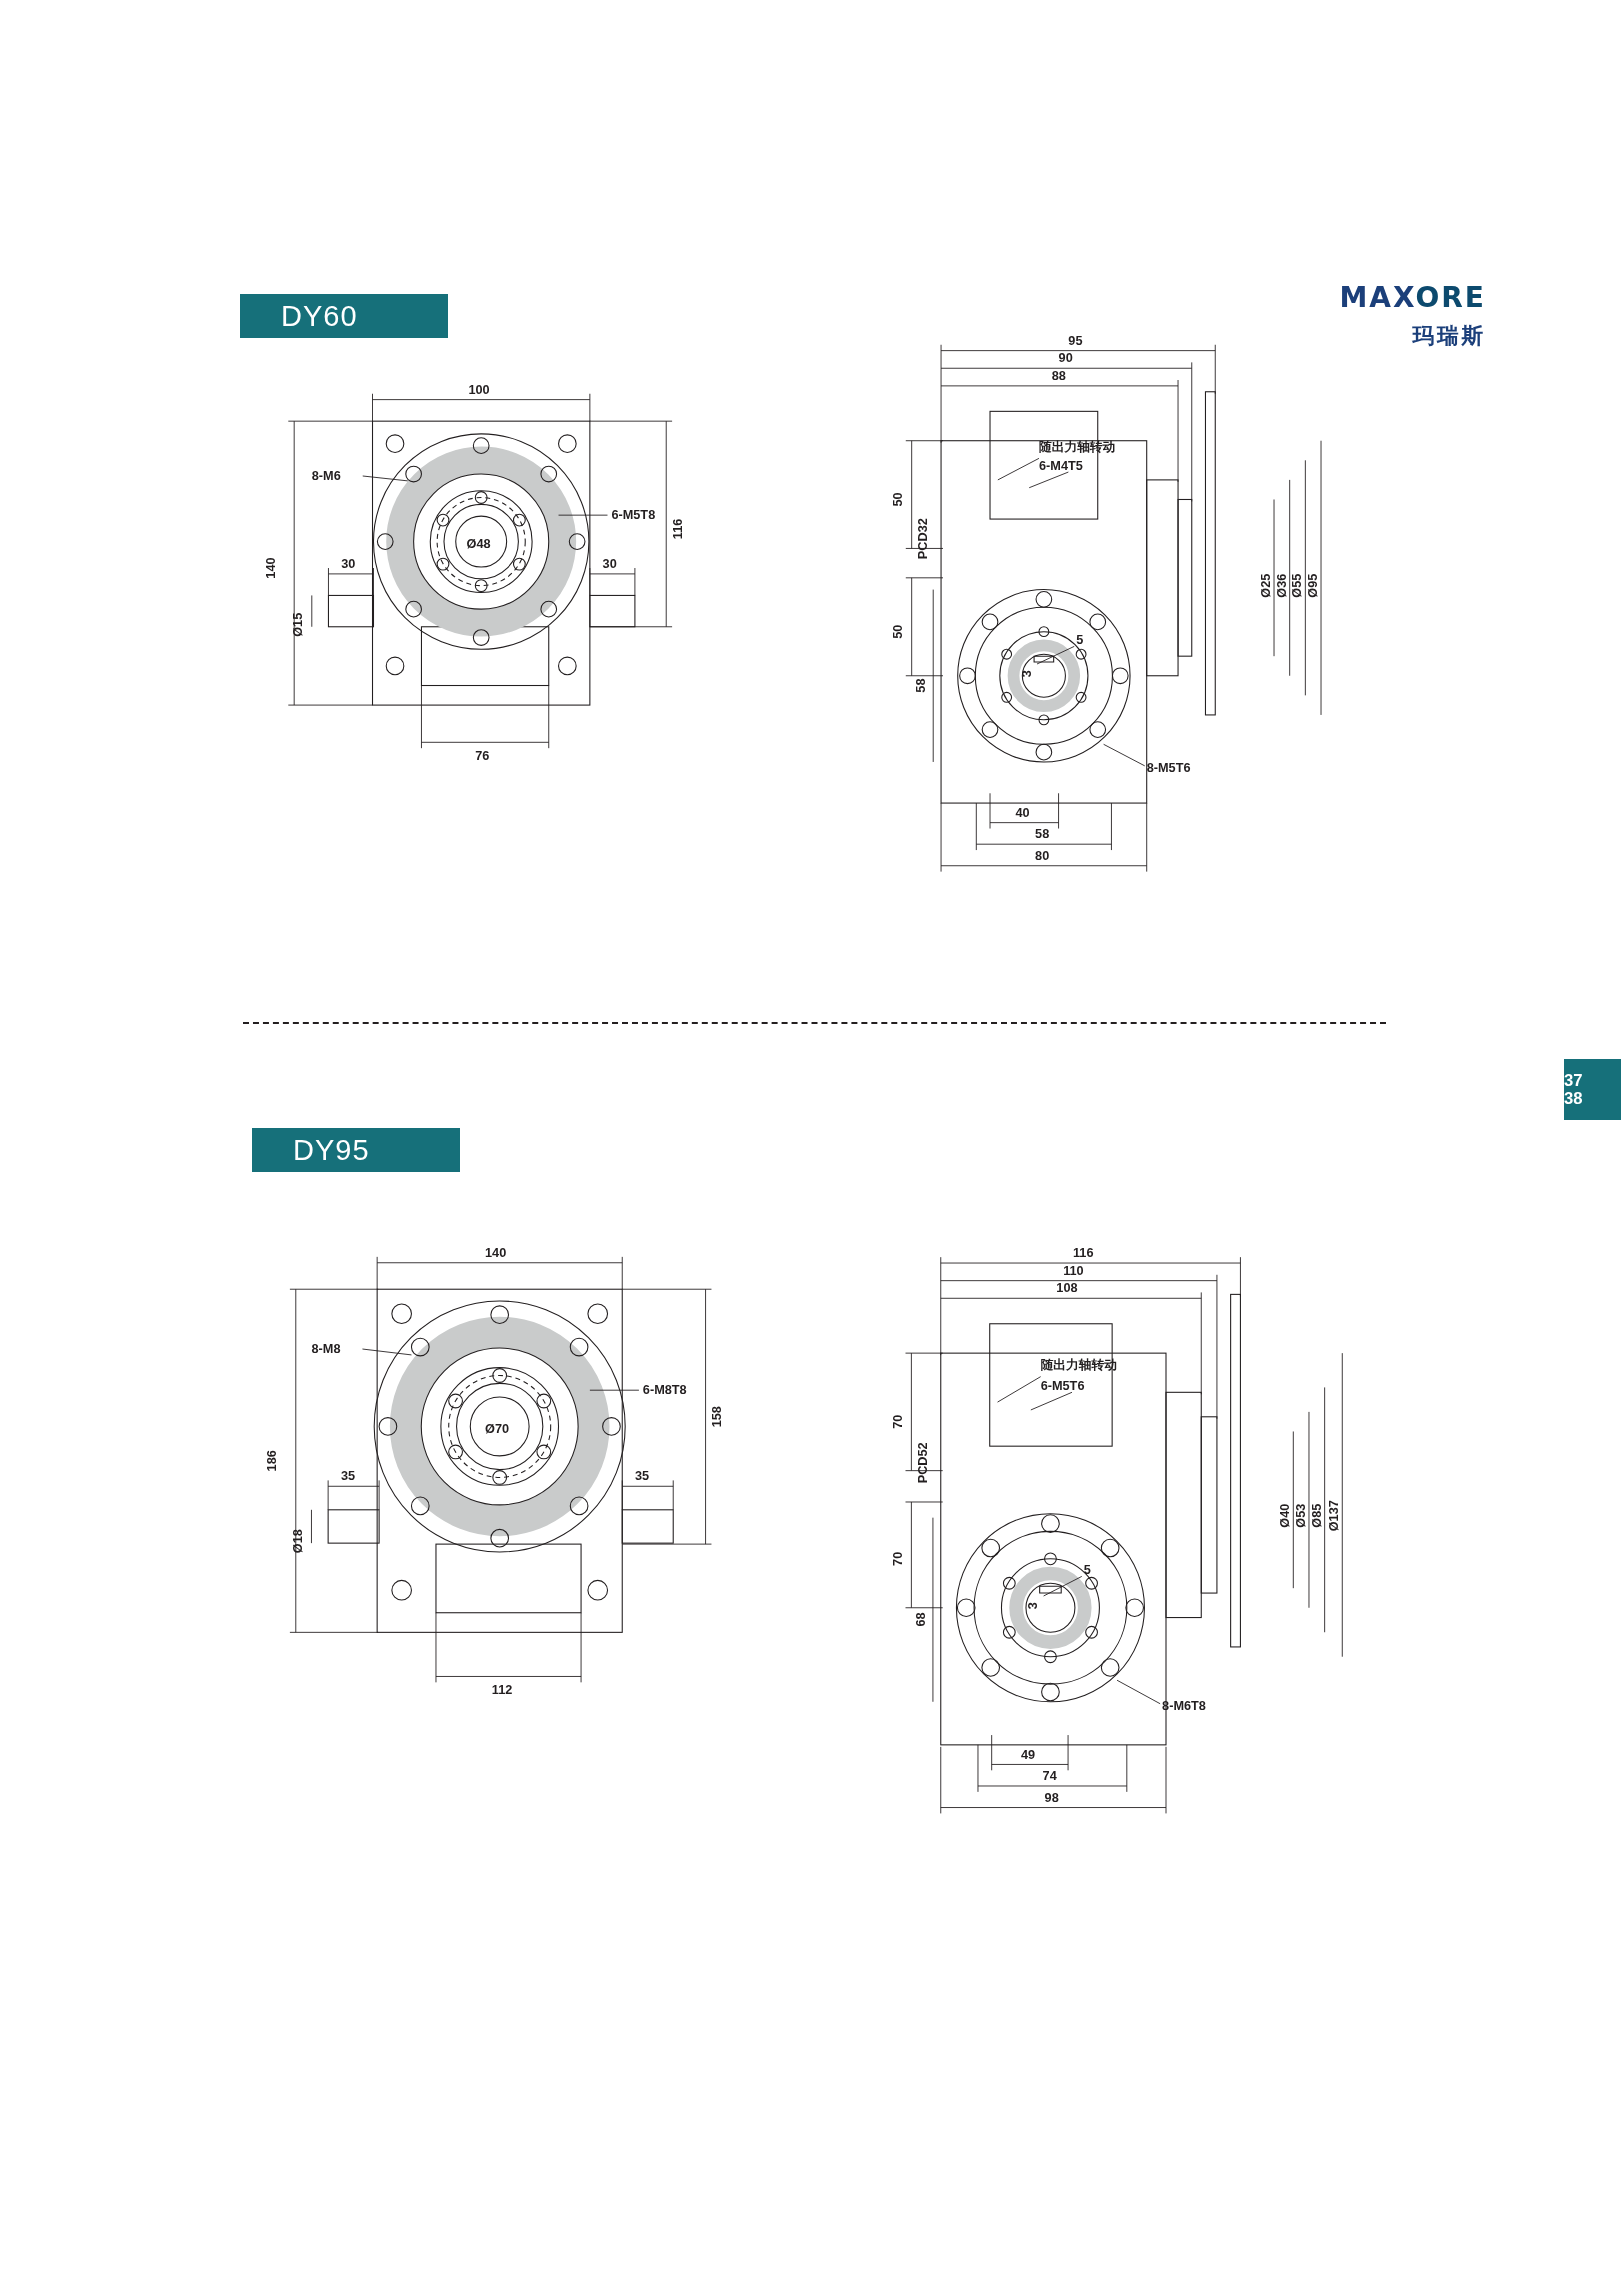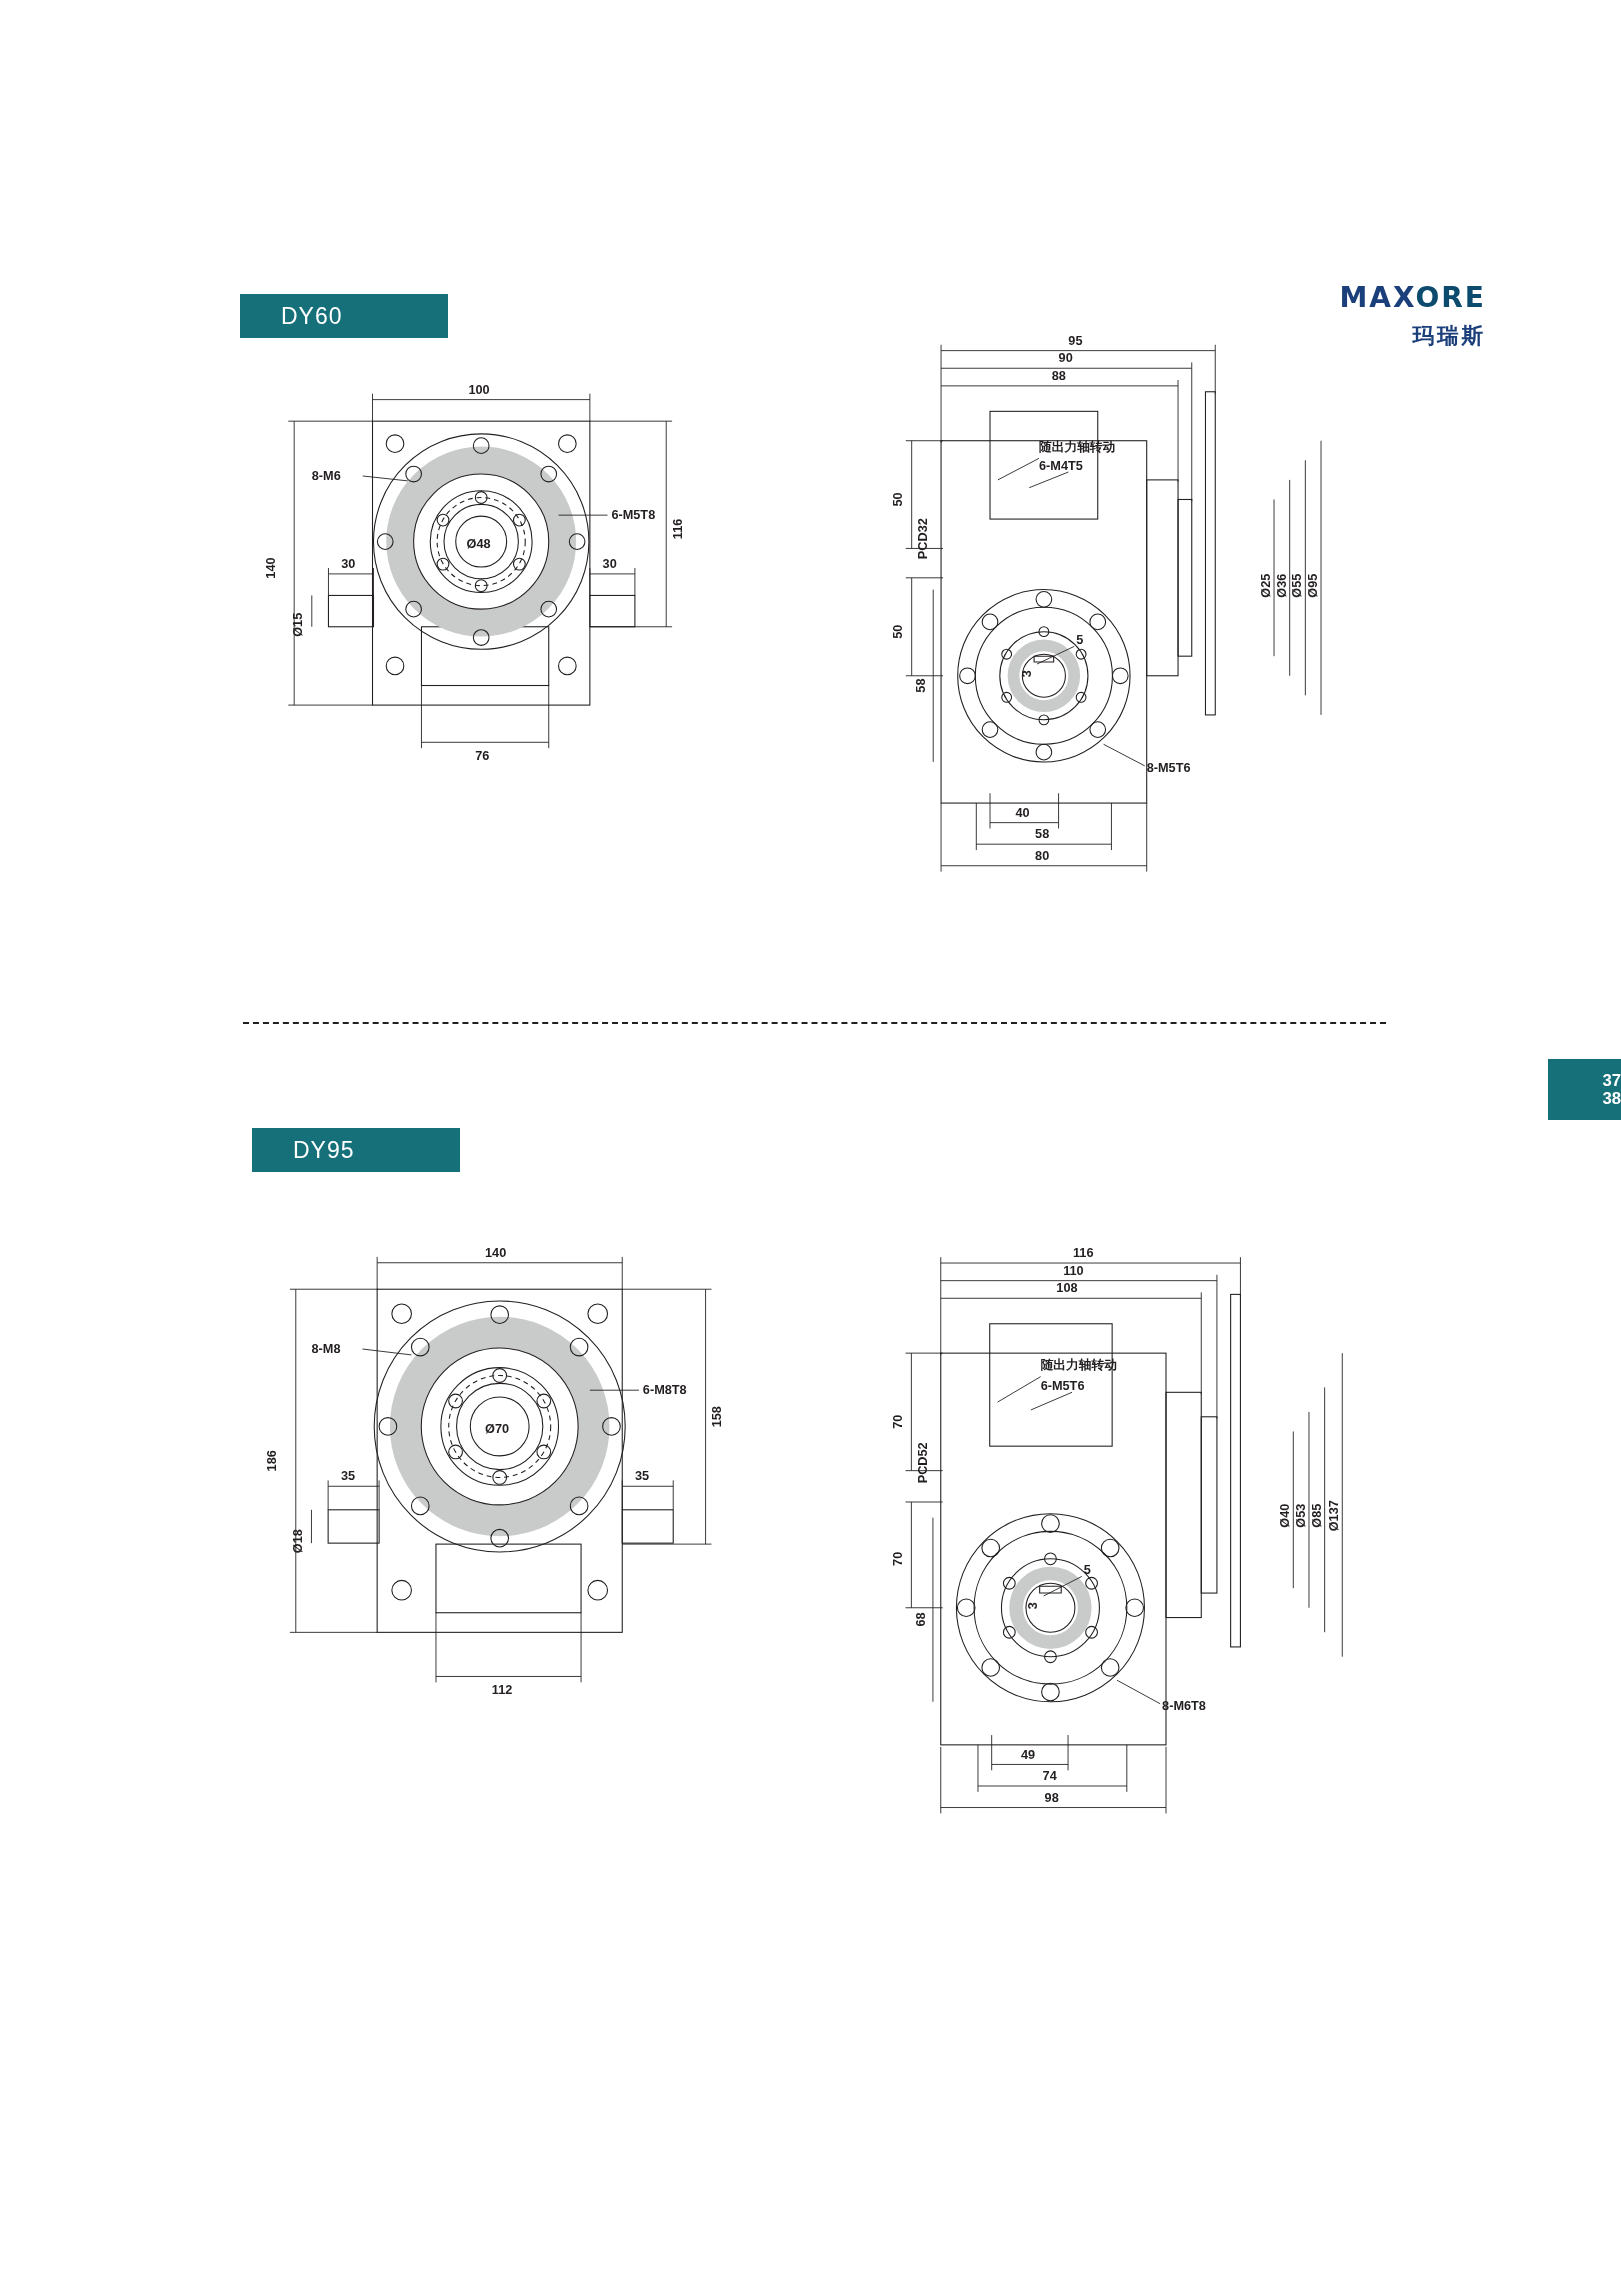--- a/index.html
+++ b/index.html
@@ -43,21 +43,21 @@
     font-weight: bold;
     color: #1b3f7a;
     letter-spacing: 2.9px;
   }
 
   
   .chip {
     position: absolute;
     background: #16707a;
     color: #ffffff;
-    font-size: 23px;
+    font-size: 29px;
     letter-spacing: 1px;
     display: flex;
     align-items: center;
     padding-left: 41px;
   }
   .chip-dy60 { left: 240px; top: 294px; width: 167px; height: 44px; }
   .chip-dy95 { left: 252px; top: 1128px; width: 167px; height: 44px; }
 
   
   .divider {
@@ -72,26 +72,25 @@
   .pagetab {
     position: absolute;
     right: 0;
     top: 1059px;
     width: 57px;
     height: 61px;
     background: #16707a;
     color: #ffffff;
     display: flex;
     flex-direction: column;
-    align-items: flex-end;
+    align-items: flex-start;
     justify-content: center;
     line-height: 1.05;
     font-size: 16.7px;
     font-weight: bold;
-    padding-left: 16px;
   }
 
   
   .drawing {
     position: absolute;
     font-weight: bold;
   }
   .drawing svg { display: block; }
 
   .dwg-dy60-front { left: 235px; top: 382px; }

